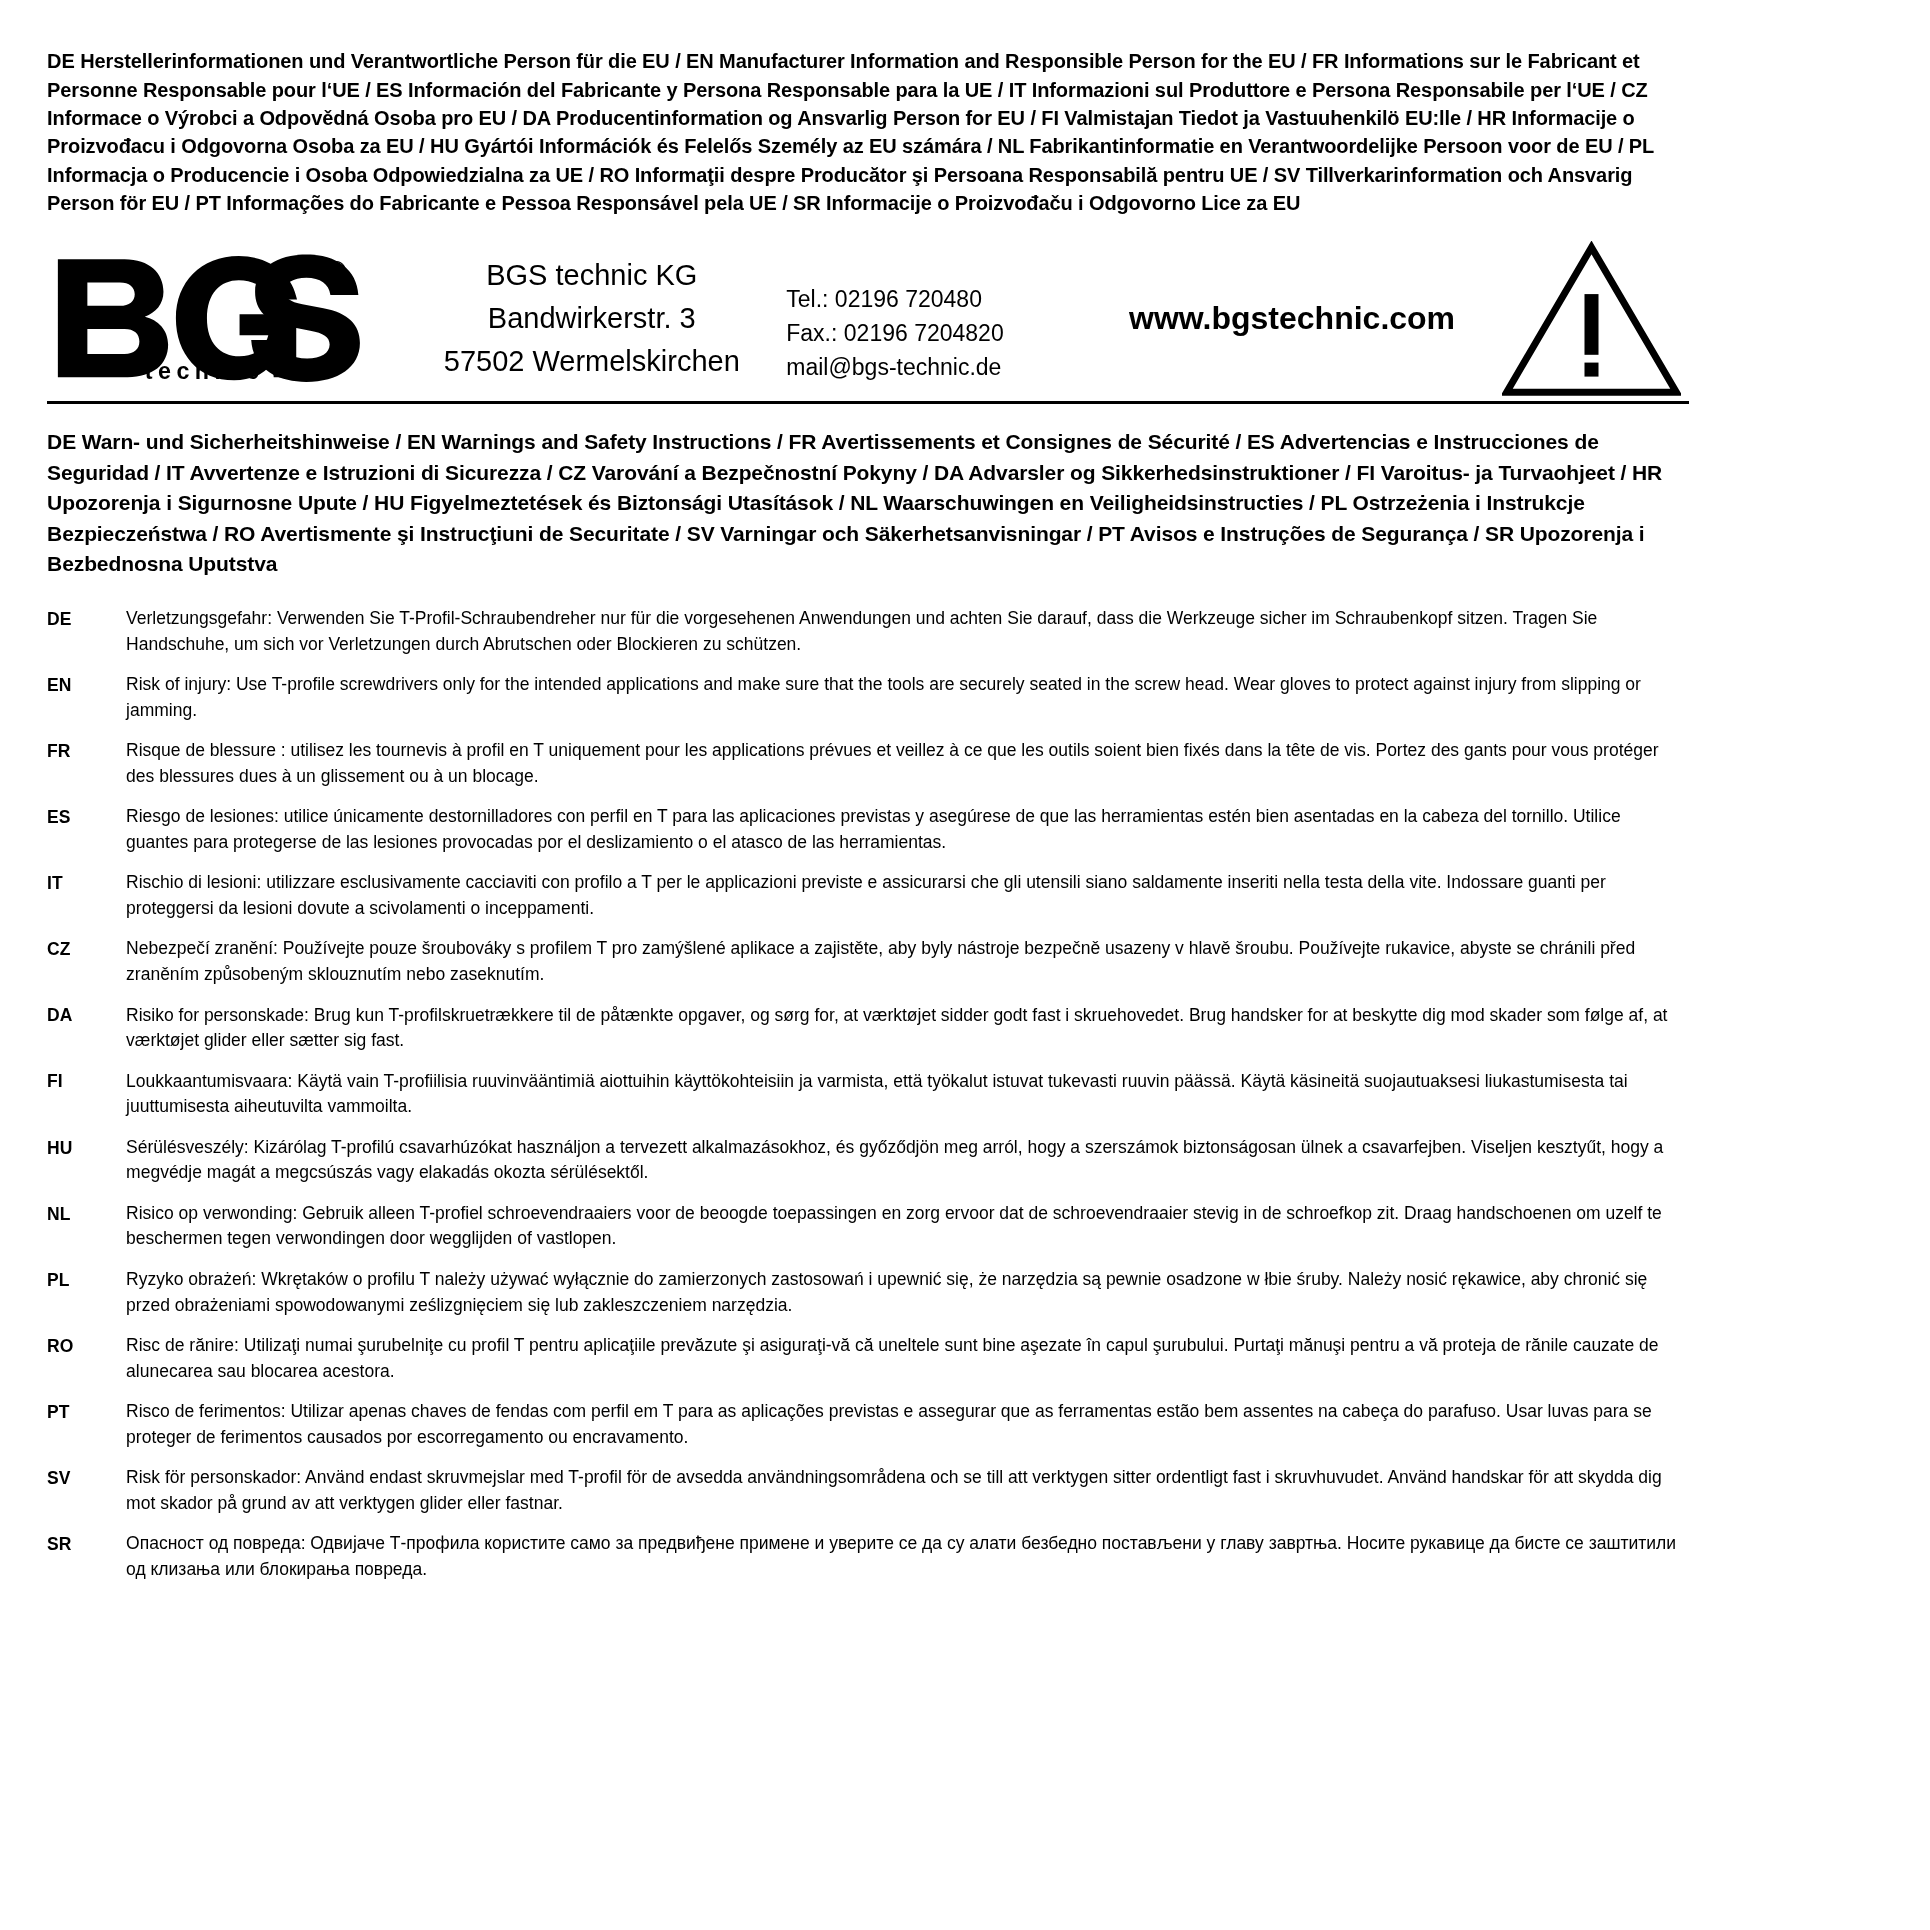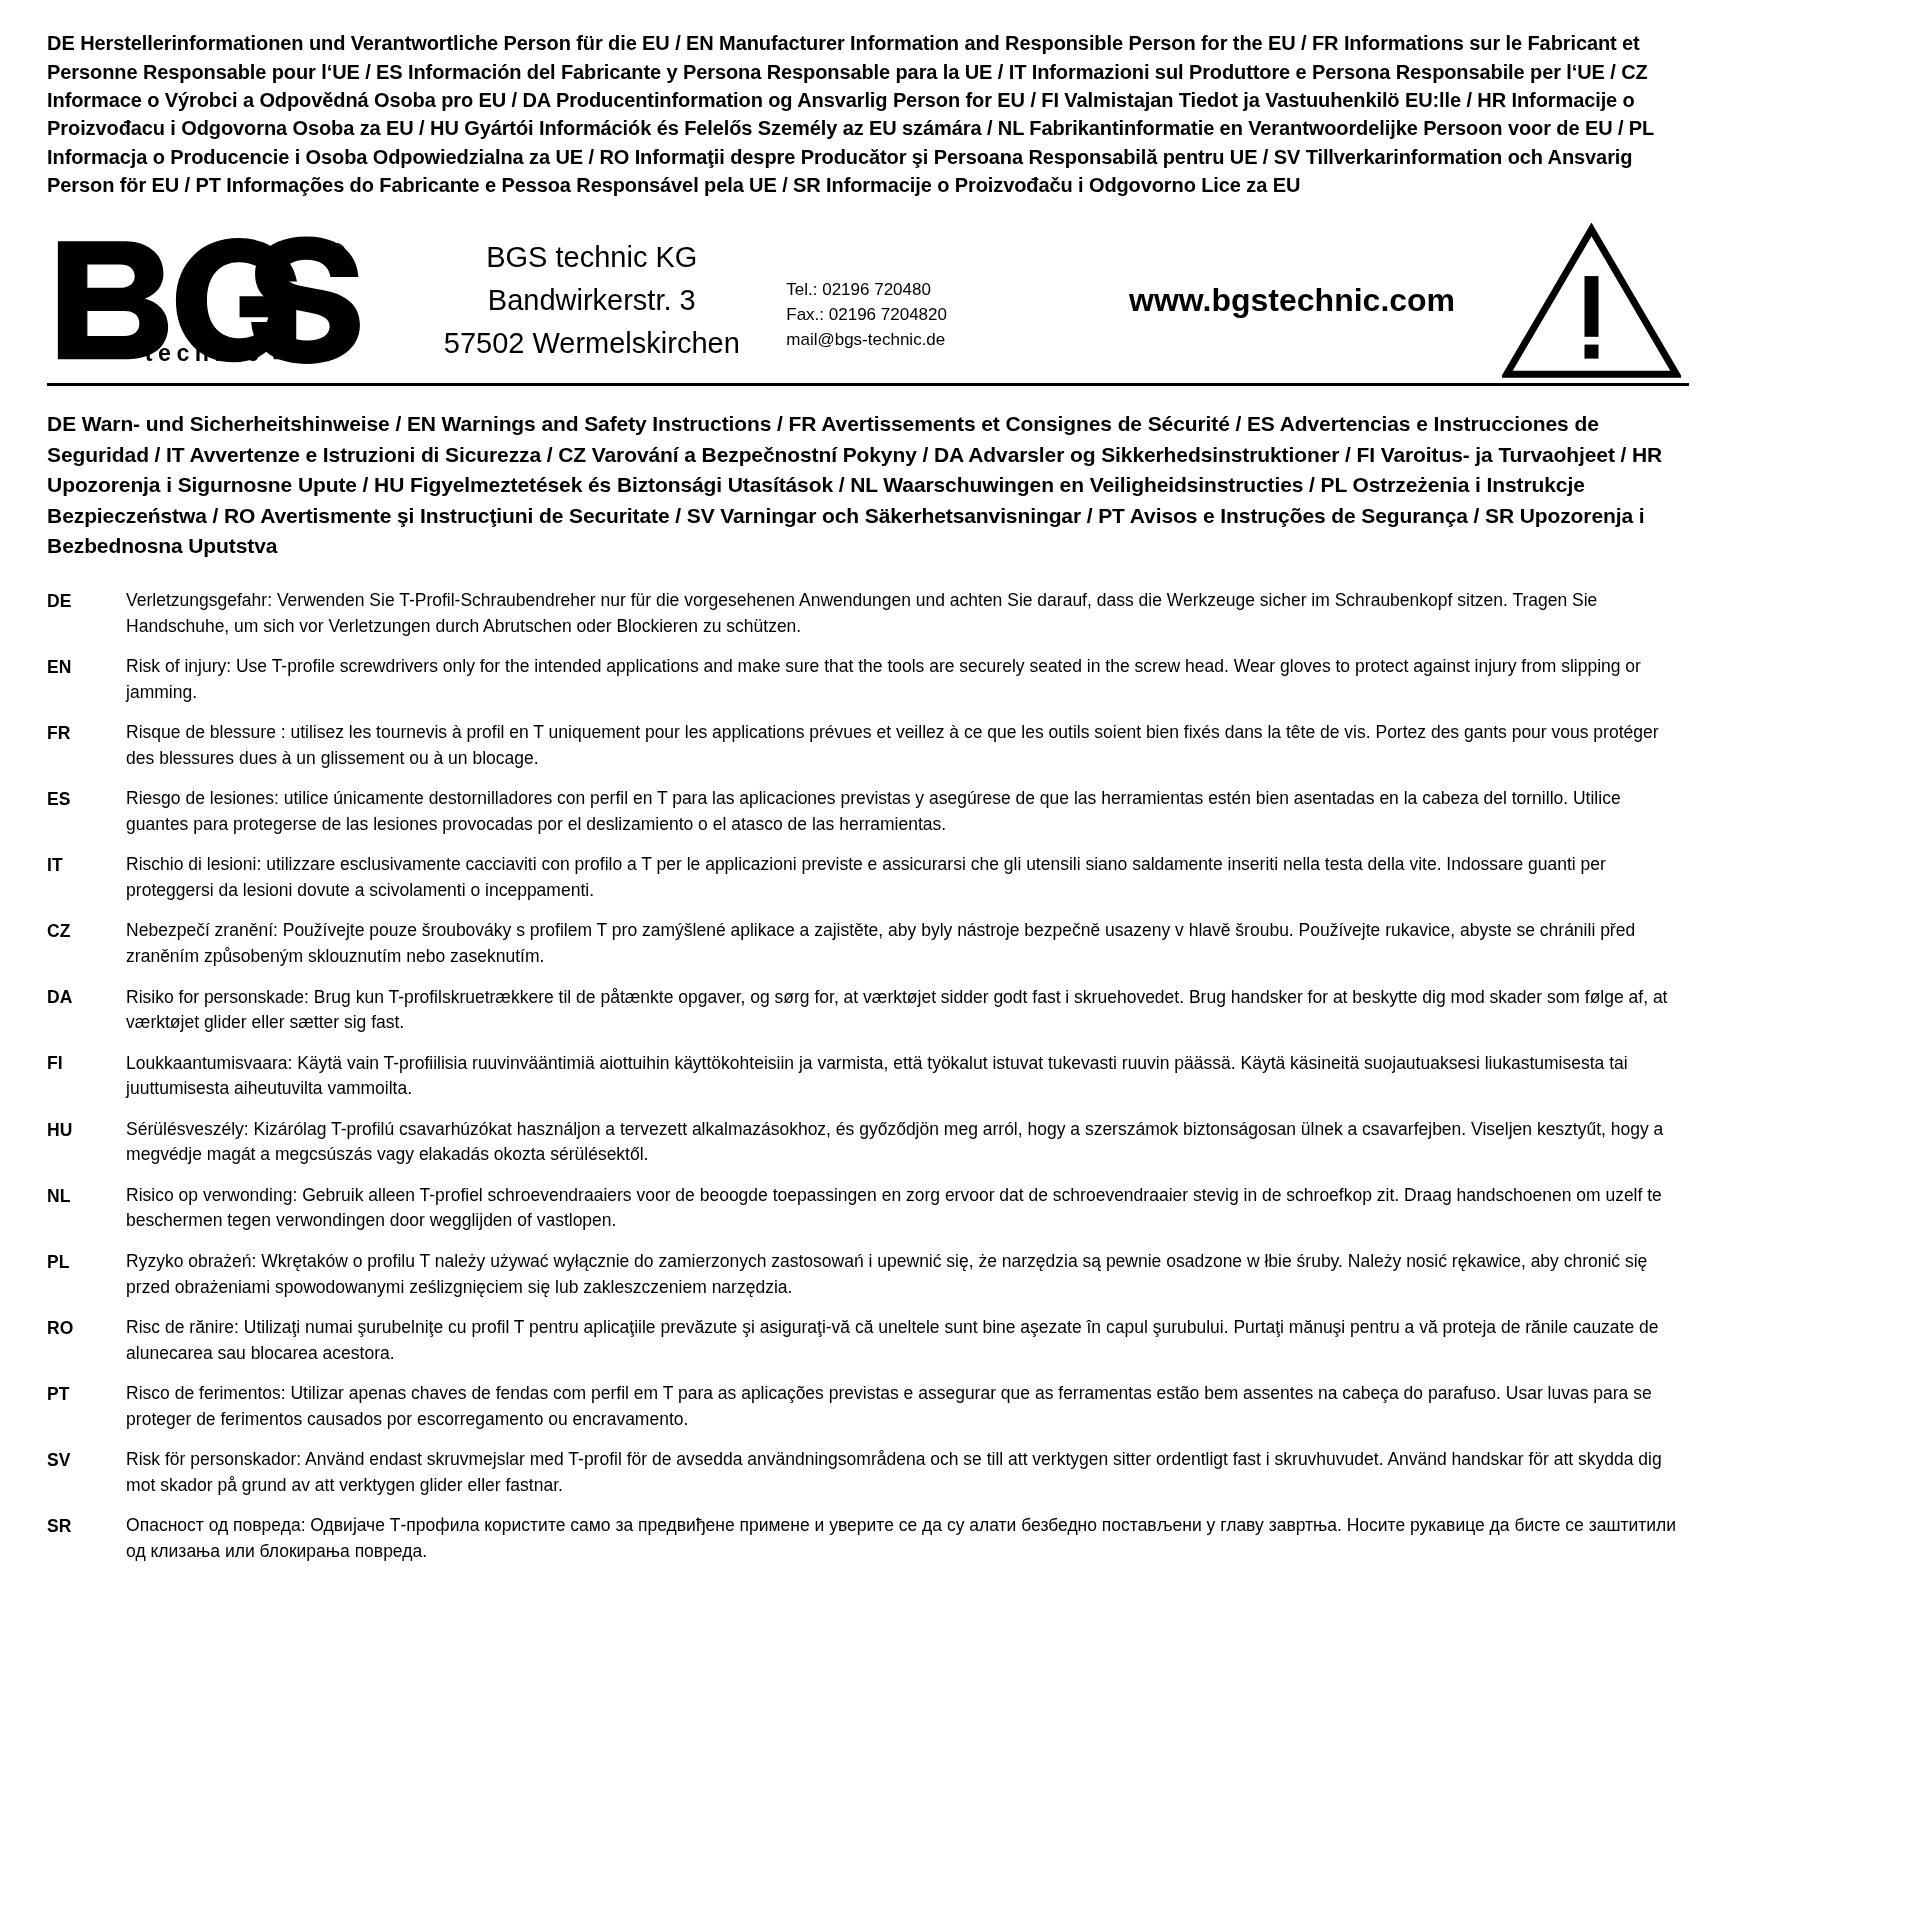--- a/index.html
+++ b/index.html
@@ -11,21 +11,21 @@
     width: 1930px;
     height: 1930px;
     font-family: "Liberation Sans", sans-serif;
     color: #000000;
     -webkit-font-smoothing: antialiased;
   }
   .page {
     box-sizing: border-box;
     width: 1736px;
     height: 1930px;
-    padding: 20px 44px 0 44px;
+    padding: 38px 44px 0 44px;
     position: relative;
   }
 
   
   .header-langs {
     font-size: 20px;
     font-weight: bold;
     line-height: 1.42;
     letter-spacing: -0.1px;
     margin: 9.3px 0 0 0;
@@ -54,21 +54,21 @@
   }
   .addr-col {
     flex: 0 0 389px;
     font-size: 29px;
     line-height: 1.48;
     padding-left: 17px;
     text-align: center;
   }
   .tel-col {
     flex: 0 0 335px;
-    font-size: 17px;
+    font-size: 23px;
     line-height: 1.48;
     margin-top: 28px;
   }
   .web-col {
     flex: 1 1 auto;
     font-size: 32px;
     font-weight: bold;
     text-align: left;
     padding-left: 7.8px;
   }

